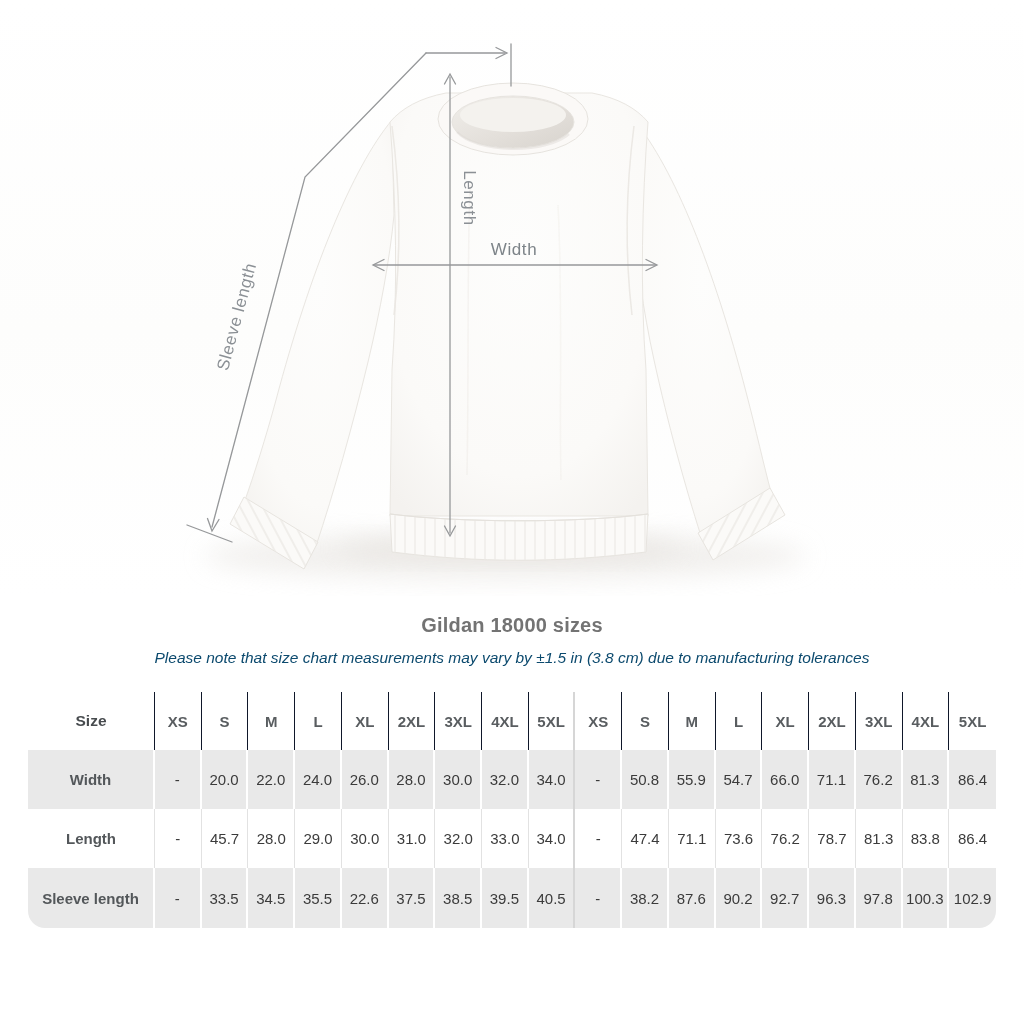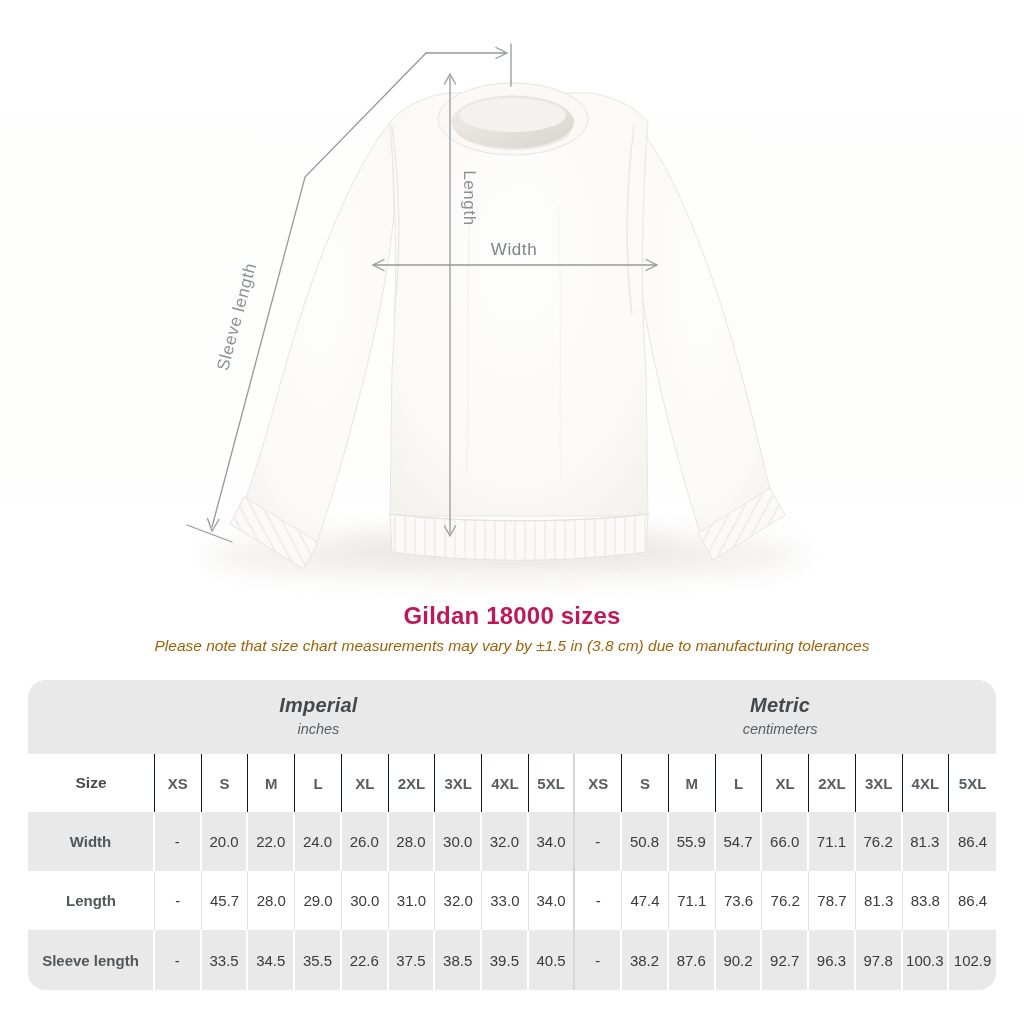--- a/index.html
+++ b/index.html
@@ -5,26 +5,26 @@
   html,body { margin:0; padding:0; }
   body {
     width:1024px; height:1024px; background:#ffffff; overflow:hidden;
     font-family:"Liberation Sans","DejaVu Sans",sans-serif;
     -webkit-font-smoothing:antialiased;
   }
   .hero { position:relative; height:596px; background:linear-gradient(180deg,#ffffff 0%,#fdfdfc 55%,#ffffff 100%); }
   .hero svg { position:absolute; left:0; top:0; }
 
   h1.chart-title {
-    margin:0; padding-top:6px; text-align:center;
-    font-size:24px; font-weight:bold; color:#be185d; letter-spacing:.2px;
+    margin:12px; padding-top:6px; text-align:center;
+    font-size:20px; font-weight:bold; color:#737373; letter-spacing:.2px;
   }
   p.chart-note {
     margin:7px 0 0; text-align:center; font-style:italic;
-    font-size:15.5px; color:#a16207;
+    font-size:15.5px; color:#0c4a6e;
   }
 
   .size-chart { margin:25px 28px 0; }
   .band {
     position:relative; height:74px; background:#e9e9e9;
     border-radius:18px 18px 0 0;
   }
   .band .group { position:absolute; top:14px; transform:translateX(-50%); text-align:center; white-space:nowrap; }
   .band .group.imperial { left:30.0%; }
   .band .group.metric   { left:77.7%; }
@@ -141,30 +141,20 @@
       <text text-anchor="middle" fill="#7d8489" x="514" y="255">Width</text>
       <text text-anchor="middle" transform="translate(242,318) rotate(-75)">Sleeve length</text>
     </g>
   </svg>
 </div>
 
 <h1 class="chart-title">Gildan 18000 sizes</h1>
 <p class="chart-note">Please note that size chart measurements may vary by ±1.5 in (3.8 cm) due to manufacturing tolerances</p>
 
 <div class="size-chart">
-  <div class="band">
-    <div class="group imperial">
-      <div class="gname">Imperial</div>
-      <div class="gunit">inches</div>
-    </div>
-    <div class="group metric">
-      <div class="gname">Metric</div>
-      <div class="gunit">centimeters</div>
-    </div>
-  </div>
   <table class="size-table" id="size-table">
     <colgroup>
       <col class="label-col">
     </colgroup>
     <thead id="size-table-head">
         <tr class="r-head">
           <th class="size-label">Size</th>
           <th>XS</th>
           <th>S</th>
           <th>M</th>

